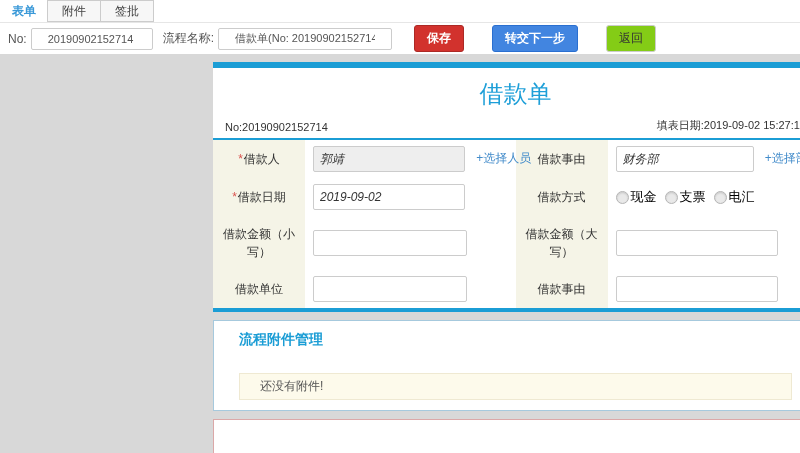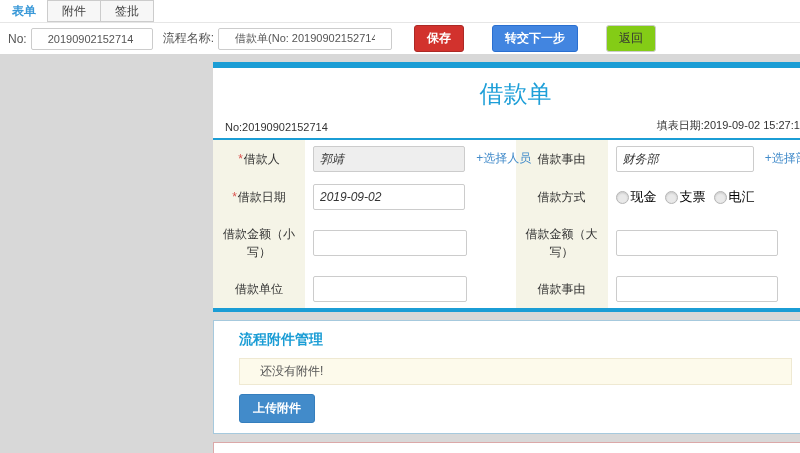--- a/index.html
+++ b/index.html
@@ -48,21 +48,21 @@
   .inp-wide-r{width:148px;}
   a.sel-link{color:#428bca;text-decoration:none;font-size:12px;margin-left:8px;cursor:pointer;}
   .radio-group{display:flex;align-items:center;gap:8px;}
   .radio-item{display:flex;align-items:center;gap:2px;cursor:pointer;}
   .radio-circle{width:11px;height:11px;border-radius:50%;background:#e9e9e9;border:1px solid #b5b5b5;
                 box-shadow:inset 0 1px 2px rgba(0,0,0,.15);}
   .radio-label{color:#000000;font-size:13px;}
   
   .attach-panel{margin-top:8px;border:1px solid #a6c9dd;padding:10px 25px 10px;}
   .attach-title{color:#1b9dd5;font-weight:bold;font-size:14px;}
-  .attach-msg{margin-top:9px;background:#fdfaeb;border:1px solid #efe9d2;color:#555;
+  .attach-msg{margin-top:24px;background:#fdfaeb;border:1px solid #efe9d2;color:#555;
               font-size:12px;padding:5px 20px;height:15px;line-height:15px;}
   .btn-upload{margin-top:9px;background:#428bca;border:1px solid #357ebd;color:#fff;font-size:12px;
               font-weight:bold;border-radius:3px;padding:5px 13px;cursor:pointer;}
   
   .sign-panel{margin-top:8px;border:1px solid #dba8a8;padding:12px 25px 40px;}
 </style>
 </head>
 <body>
 
 <div class="tabbar">
@@ -163,21 +163,20 @@
             <input class="inp-wide-r" value="" style="">
           </td>
         </tr>
       </tbody>
         </table>
     </div>
 
     <div class="panel attach-panel">
       <div class="attach-title">流程附件管理</div>
       <div class="attach-msg">还没有附件!</div>
-      <button class="btn-upload">上传附件</button>
     </div>
 
     <div class="panel sign-panel">
       
       
     </div>
 
   </div>
 </div>
 

